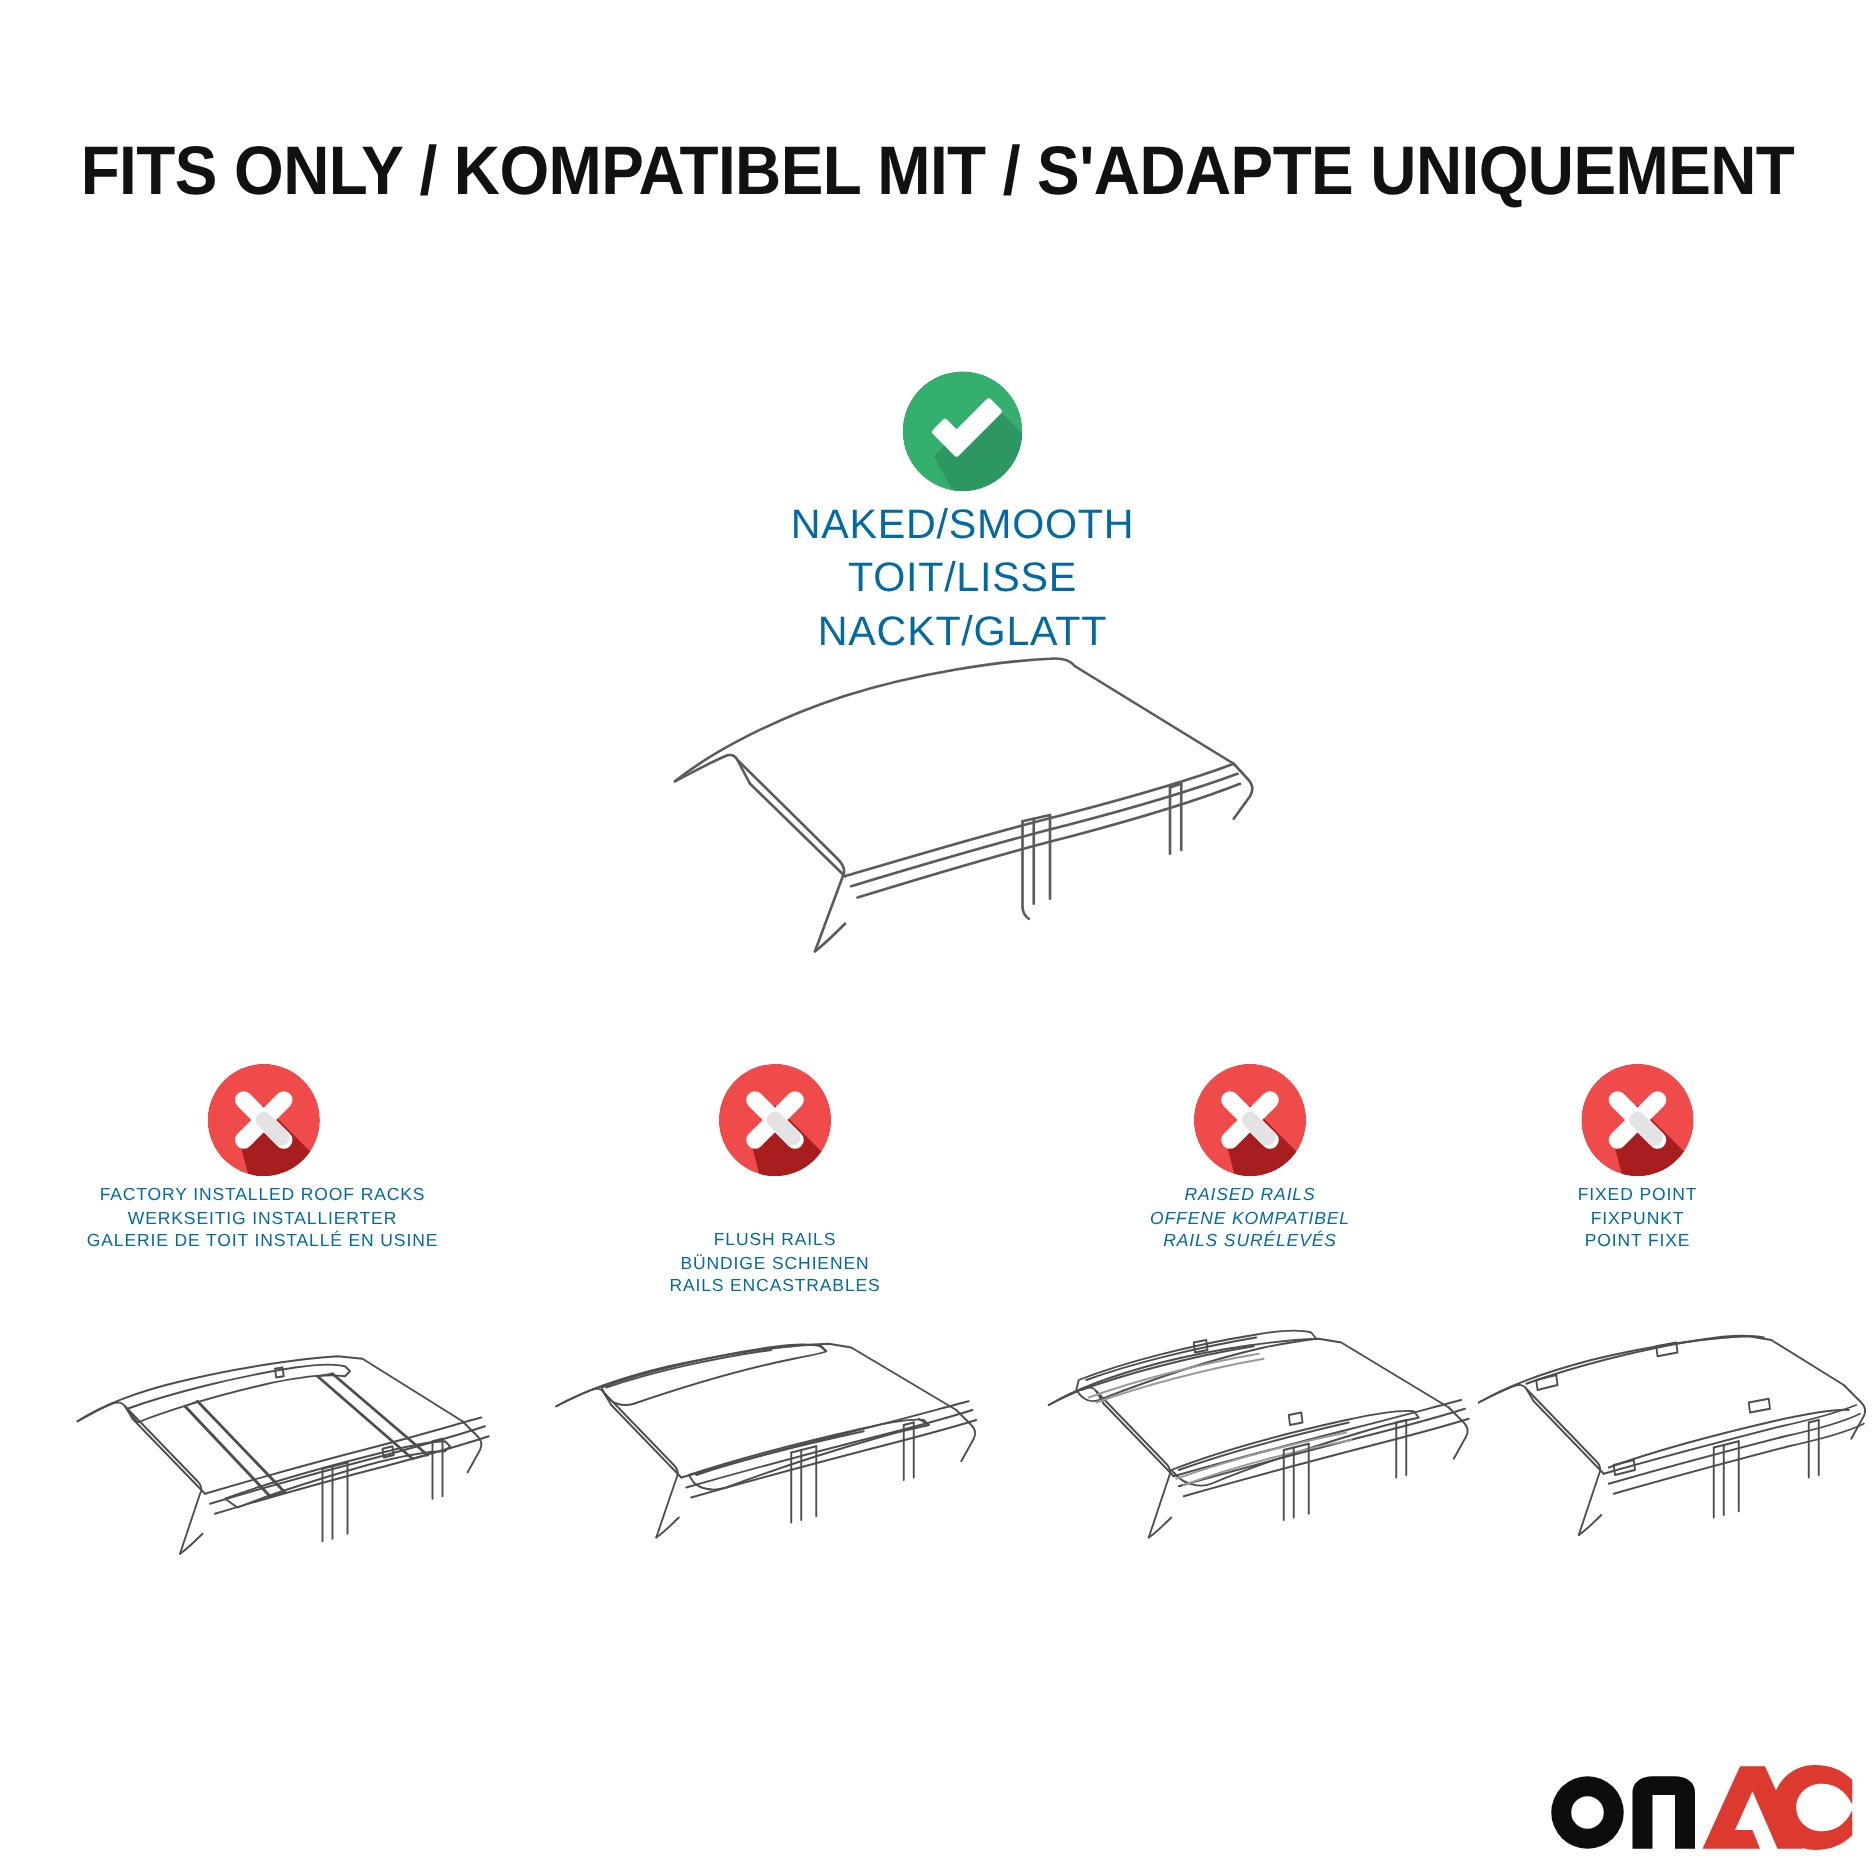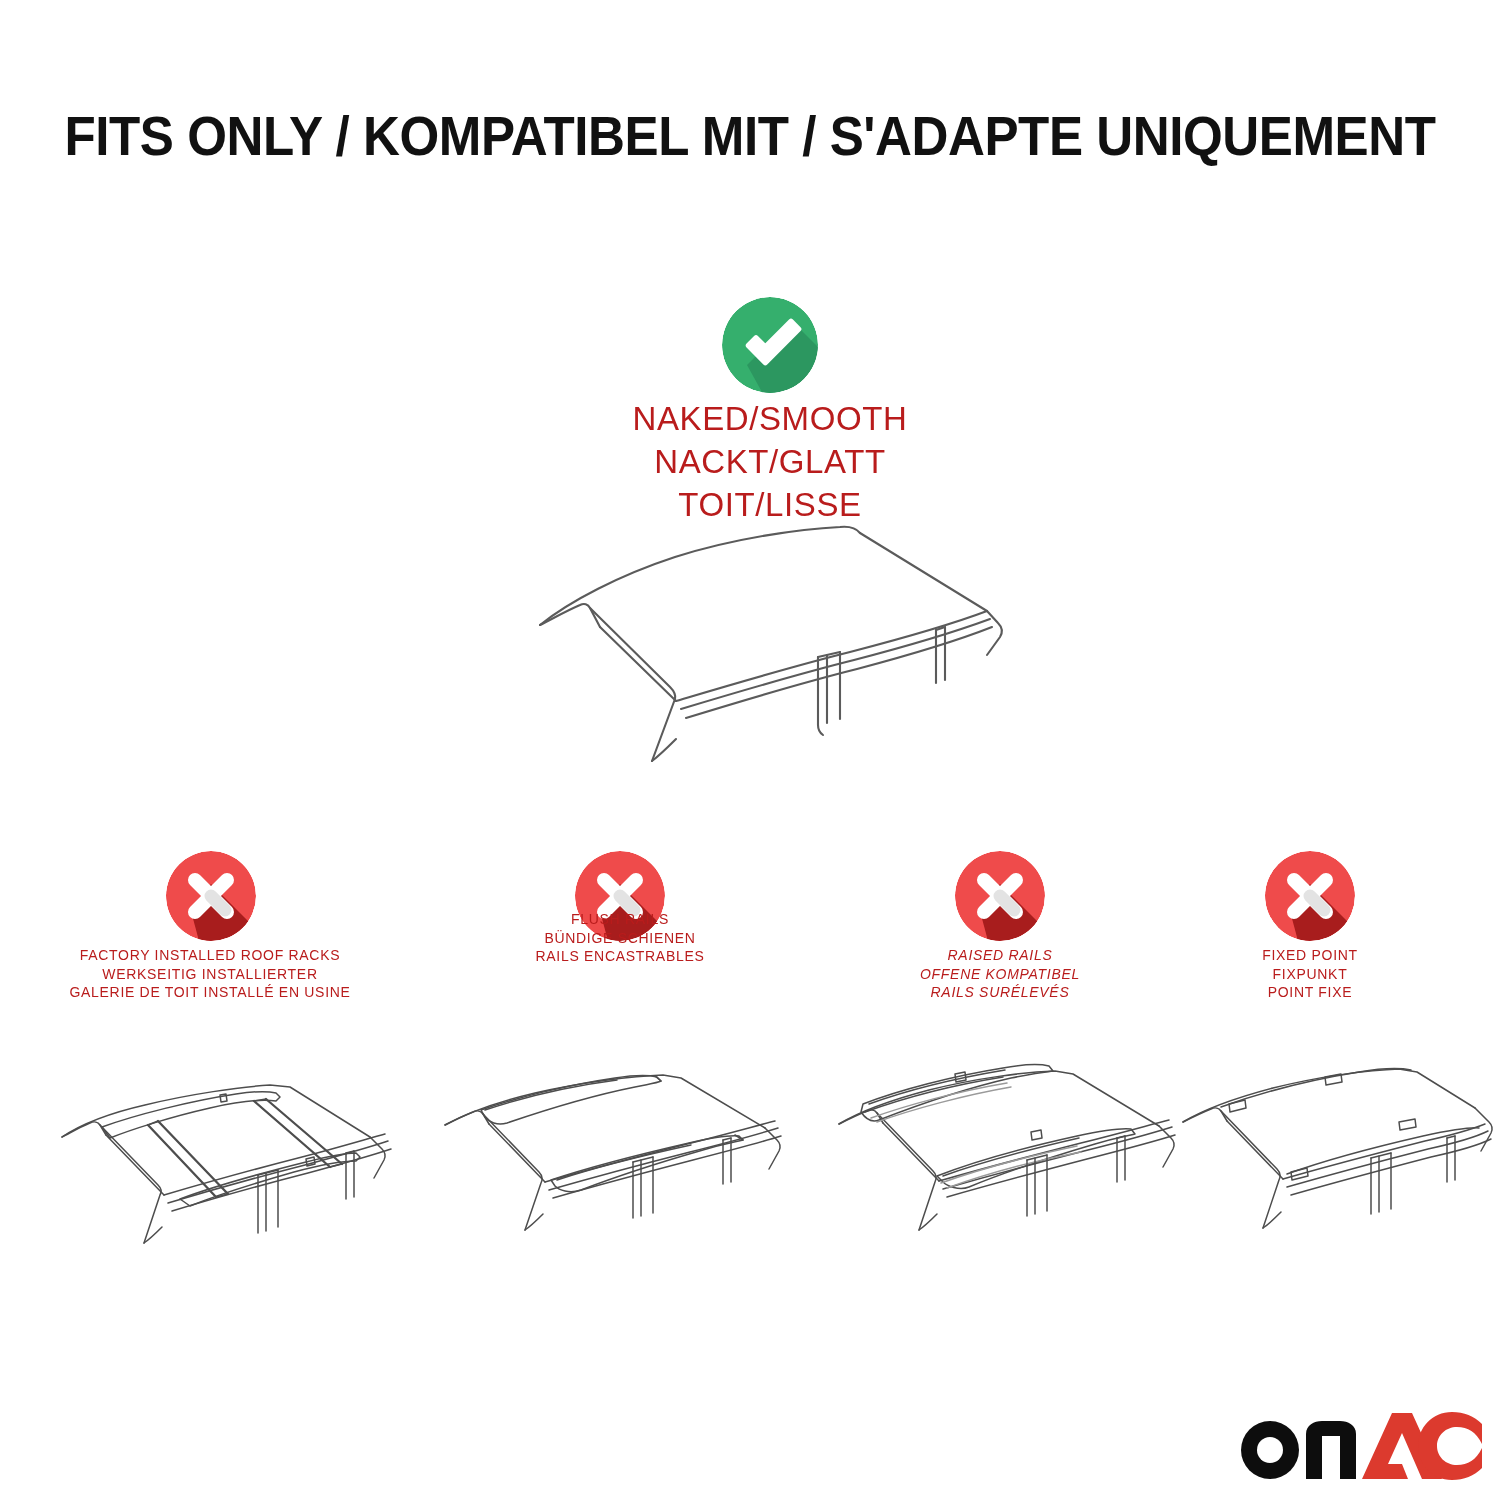--- a/index.html
+++ b/index.html
@@ -41,41 +41,41 @@
     overflow: hidden;
   }
   .badge svg { display: block; }
 
   
   .caption {
     position: absolute;
     text-align: center;
     font-family: "Liberation Sans", sans-serif;
     font-weight: 300;
-    color: #b91c1c;
+    color: #0369a1;
     line-height: 1.30;
     white-space: nowrap;
   }
   .caption .ln { display: block; }
 
   .caption-top {
     top: 398px;
     left: 520px;
     width: 500px;
     font-size: 33px;
     letter-spacing: 0.6px;
   }
 
   .caption-bottom {
     font-size: 14px;
     letter-spacing: 0.7px;
     line-height: 1.33;
   }
   .cap-col-1 { top: 946px; left: 10px;   width: 400px; }
-  .cap-col-2 { top: 910px; left: 420px;  width: 400px; }
+  .cap-col-2 { top: 982px; left: 420px;  width: 400px; }
   .cap-col-3 { top: 946px; left: 800px;  width: 400px; font-style: italic; }
   .cap-col-4 { top: 946px; left: 1160px; width: 300px; text-align: center; }
 
   
   .roof {
     position: absolute;
   }
   .roof svg { display: block; }
 
   
@@ -105,22 +105,22 @@
 
       <path d="M72.5 26.5 L96 50 L96 96 L40.5 96 L25 68 L37 56 L44 64 Z" fill="#2C9760"></path>
 
       <path d="M26.5 48.5 L34.0 41.0 L43.3 50.3 L69.0 24.5 L76.6 32.1 L43.3 65.5 Z" fill="#ffffff" stroke="#ffffff" stroke-width="5.5" stroke-linejoin="round" stroke-linecap="round"></path>
     </g>
   </svg>
 </div>
 
 <div class="caption caption-top">
   <span class="ln">NAKED/SMOOTH</span>
+  <span class="ln">TOIT/LISSE</span>
   <span class="ln">NACKT/GLATT</span>
-  <span class="ln">TOIT/LISSE</span>
 </div>
 
 <div class="roof" style="left:500px; top:515px;">
   <svg width="540" height="280" viewBox="0 0 540 280" aria-hidden="true">
     <g fill="none" stroke="#5b5b5b" stroke-width="2.1" stroke-linecap="round" stroke-linejoin="round">
 
       <path d="M40 110 C70 86, 120 60, 175 42 C235 23, 300 14, 340 12 C350 11, 356 13, 360 18 L487 96"></path>
       <path d="M40 110 C52 104, 66 96, 80 90 C84 88, 88 89, 90 93 L100 112"></path>
 
       <path d="M90 93 L170 172 C174 176, 176 180, 175 184 L152 246"></path>

